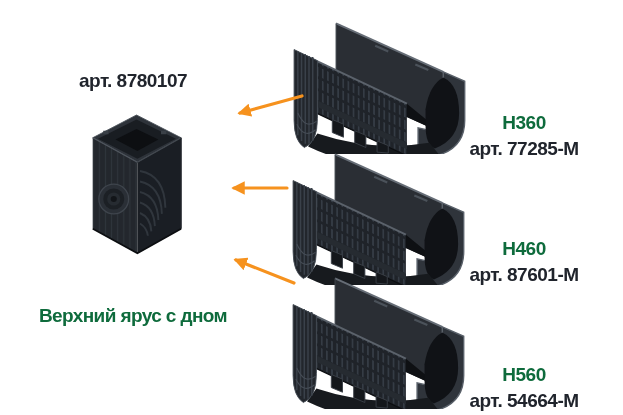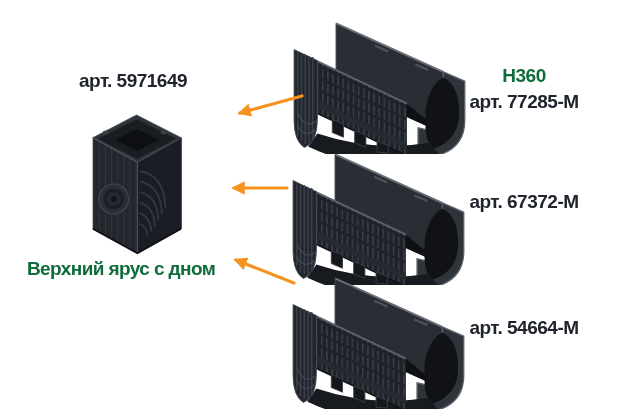--- a/index.html
+++ b/index.html
@@ -3,23 +3,23 @@
 <meta charset="utf-8">
 <style>
   html,body{margin:0;padding:0;background:#fff;}
   .stage{
     position:relative;width:623px;height:415px;background:#ffffff;overflow:hidden;
     font-family:"Liberation Sans","DejaVu Sans",sans-serif;
   }
   .abs{position:absolute;}
   .lbl{font-weight:700;letter-spacing:-0.5px;white-space:nowrap;}
   .lbl-dark{color:#20242c;}
-  .lbl-green{color:#0e6b3c;}
+  .lbl-green{color:#0e6b3c;margin-top:47px;}
   .article-top{left:48px;top:70px;width:170px;text-align:center;font-size:19px;}
-  .caption{left:27px;top:258px;width:212px;font-size:19px;letter-spacing:-0.6px;}
+  .caption{left:27px;top:258px;width:212px;text-align:center;font-size:19px;letter-spacing:-0.6px;}
   .chan-label{width:170px;left:439px;text-align:center;line-height:26px;font-size:19px;}
   .chan-label .line1{display:block;}
   .chan-label .line2{display:block;}
   .product-svg{display:block;}
   .arrow-layer{left:0;top:0;pointer-events:none;}
 </style>
 </head>
 <body>
 
 <div class="stage">
@@ -85,21 +85,21 @@
         <path d="M64,72 Q92,77 93,114 M64,84 Q88,89 89,121 M64,96 Q84,101 85,128 M64,108 Q80,113 81,135 M64,120 Q76,125 77,141 M64,132 Q72,137 73,146" stroke="#30363d" stroke-width="2.2" fill="none"></path>
         <line x1="111" y1="34" x2="111" y2="138" stroke="#22262c" stroke-width="1.5"></line>
         <path d="M10,138 L61,166 L111,138" stroke="#0c0e11" stroke-width="2" fill="none"></path>
 
         <rect x="22" y="26" width="6" height="4" fill="#3a4047"></rect>
         <rect x="88" y="26" width="6" height="4" fill="#3a4047"></rect>
       </symbol>
     </defs>
   </svg>
 
-  <div class="abs lbl lbl-dark article-top">арт. 5971649</div>
+  <div class="abs lbl lbl-dark article-top">арт. 8780107</div>
 
   <svg class="abs product-svg" style="left:84px;top:108px" width="105" height="147" viewBox="0 0 120 168">
     <use href="#sym-box" width="120" height="168"></use>
   </svg>
 
   <div class="abs lbl lbl-green caption">Верхний ярус с дном</div>
 
   <svg class="abs product-svg" style="left:289px;top:16px" width="178" height="138" viewBox="0 0 190 148">
     <use href="#sym-channel" width="190" height="148"></use>
   </svg>
@@ -108,23 +108,25 @@
   </svg>
   <svg class="abs product-svg" style="left:288px;top:271px" width="178" height="138" viewBox="0 0 190 148">
     <use href="#sym-channel" width="190" height="148"></use>
   </svg>
 
   <div class="abs lbl chan-label" style="top:63px">
     <span class="line1 lbl-green">H360</span>
     <span class="line2 lbl-dark">арт. 77285-M</span>
   </div>
   <div class="abs lbl chan-label" style="top:189px">
-    <span class="line2 lbl-dark">арт. 67372-M</span>
+    <span class="line1 lbl-green">H460</span>
+    <span class="line2 lbl-dark">арт. 87601-M</span>
   </div>
   <div class="abs lbl chan-label" style="top:315px">
+    <span class="line1 lbl-green">H560</span>
     <span class="line2 lbl-dark">арт. 54664-M</span>
   </div>
 
   <svg class="abs arrow-layer" width="623" height="415" viewBox="0 0 623 415">
     <g stroke="#f6921e" stroke-width="3.2" stroke-linecap="round" fill="none">
       <line x1="302" y1="96" x2="240" y2="113" marker-end="url(#ah)"></line>
       <line x1="287" y1="188" x2="234" y2="188" marker-end="url(#ah)"></line>
       <line x1="294" y1="283" x2="236" y2="260" marker-end="url(#ah)"></line>
     </g>
   </svg>

